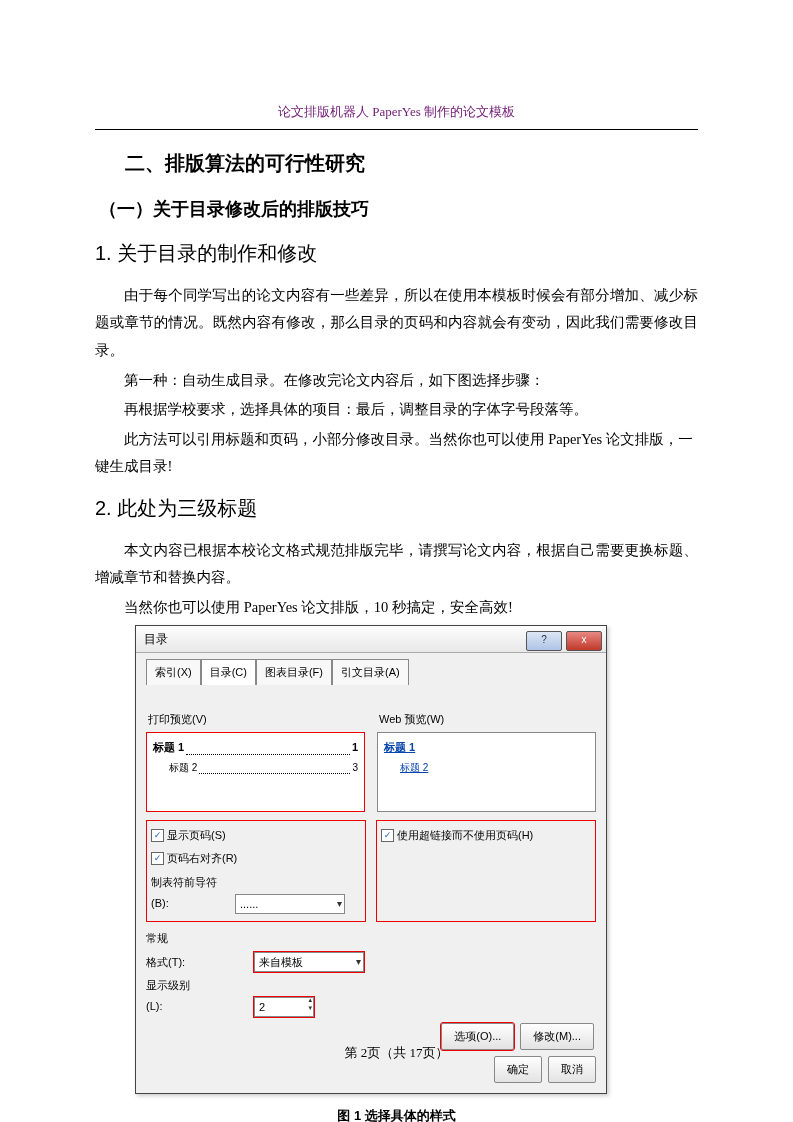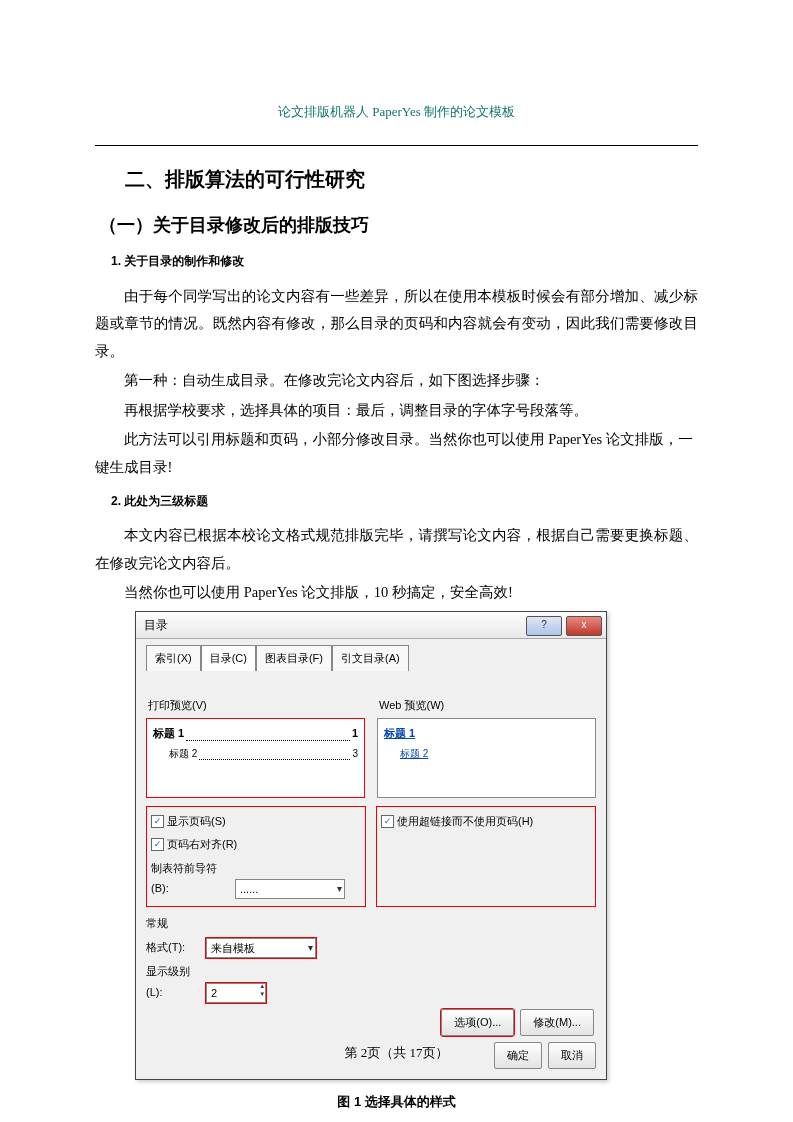--- a/index.html
+++ b/index.html
@@ -14,44 +14,44 @@
   }
   .page {
     padding: 100px 95px 60px 95px;
     box-sizing: border-box;
     font-size: 14.5px;
     line-height: 1.9;
   }
   .running-header {
     text-align: center;
     font-size: 13px;
-    margin-bottom: 20px;
-    color: #0f766e;
+    margin-bottom: 4px;
+    color: #701a75;
   }
   .header-rule {
     border: none;
     border-top: 1px solid #000;
     margin: 0 0 14px 0;
   }
   .h1 {
     font-size: 20px;
     font-weight: bold;
     margin: 6px 0 8px 30px;
     font-family: "SimHei", "黑体", sans-serif;
   }
   .h2 {
     font-size: 18px;
     font-weight: bold;
     margin: 10px 0 8px 4px;
     font-family: "SimHei", "黑体", sans-serif;
   }
   .h3 {
-    font-size: 12px;
-    font-weight: bold;
-    margin: 8px 0 10px 16px;
+    font-size: 20px;
+    font-weight: normal;
+    margin: 8px 0 10px 0;
     font-family: "SimHei", "黑体", sans-serif;
   }
   .para {
     text-indent: 2em;
     margin: 0 0 2px 0;
     text-align: justify;
   }
   .para-no-indent {
     text-indent: 2em;
     margin: 0 0 2px 0;
@@ -139,21 +139,21 @@
   .spin::after {
     content:"▴\A▾"; white-space:pre; position:absolute; right:1px; top:-2px; font-size:7px; line-height:8px; color:#333;
   }
   .bottom-btns { display:flex; justify-content:flex-end; gap:6px; margin-top:6px; }
   .bottom-btns.right-pad { padding-right: 2px; }
   .btn {
     border:1px solid #888; background:linear-gradient(#fefefe,#e3e3e3);
     padding: 2px 12px; border-radius:2px; font-size:11px;
   }
   .section-label { margin-top:6px; font-size:11px; }
-  .red-outline { outline:1px solid #e00; outline-offset:0; }
+  .red-outline { outline:1px solid #e00; outline-offset:0;margin-left:48px; }
   .caption {
     text-align:center; font-weight:bold; font-size:13px;
     font-family:"SimHei","黑体",sans-serif; margin:10px 0 6px 0;
   }
   .footer {
     position:absolute; bottom:60px; left:0; right:0;
     text-align:center; font-size:13px;
   }
   .replace-line { text-indent: 2em; }
 </style>
@@ -167,21 +167,21 @@
   <div class="h1">二、排版算法的可行性研究</div>
   <div class="h2">（一）关于目录修改后的排版技巧</div>
   <div class="h3">1. 关于目录的制作和修改</div>
 
   <p class="para">由于每个同学写出的论文内容有一些差异，所以在使用本模板时候会有部分增加、减少标题或章节的情况。既然内容有修改，那么目录的页码和内容就会有变动，因此我们需要修改目录。</p>
   <p class="para-no-indent">第一种：自动生成目录。在修改完论文内容后，如下图选择步骤：</p>
   <p class="para-no-indent">再根据学校要求，选择具体的项目：最后，调整目录的字体字号段落等。</p>
   <p class="para-no-indent">此方法可以引用标题和页码，小部分修改目录。当然你也可以使用 PaperYes 论文排版，一键生成目录!</p>
 
   <div class="h3">2. 此处为三级标题</div>
-  <p class="para">本文内容已根据本校论文格式规范排版完毕，请撰写论文内容，根据自己需要更换标题、在修改完论文内容后。</p>
+  <p class="para">本文内容已根据本校论文格式规范排版完毕，请撰写论文内容，根据自己需要更换标题、增减章节和替换内容。</p>
   <p class="para-no-indent">当然你也可以使用 PaperYes 论文排版，10 秒搞定，安全高效!</p>
 
   <div class="figure-wrap">
     <div class="dialog">
       <div class="title-bar">
         <span class="title-bar-text">目录</span>
         <div class="win-btns">
           <div class="win-btn win-help">?</div>
           <div class="win-btn win-close">x</div>
         </div>

